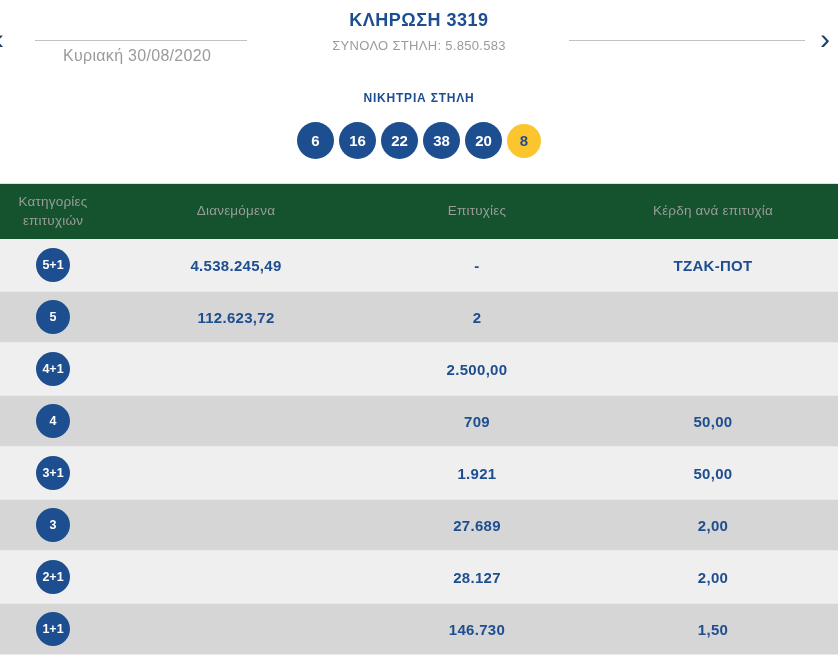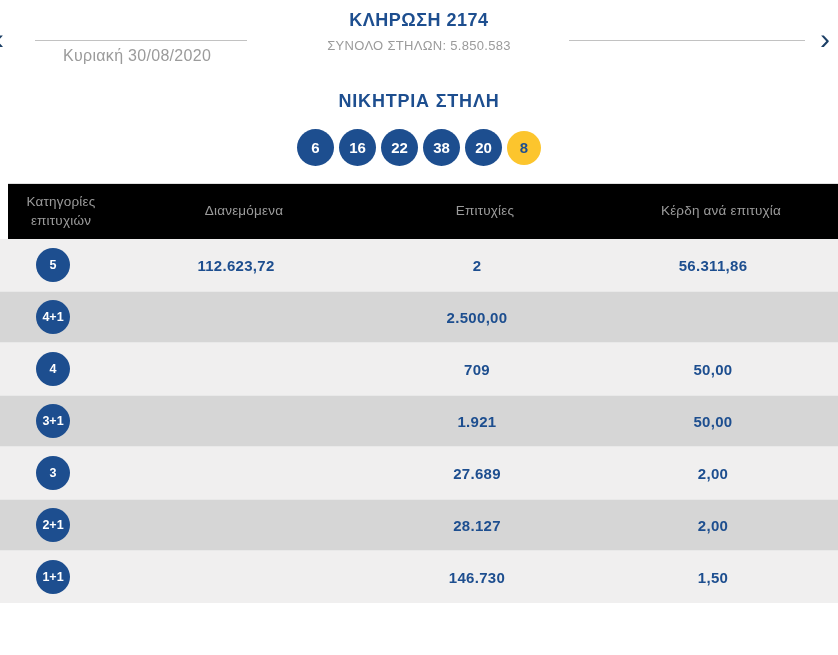--- a/index.html
+++ b/index.html
@@ -55,21 +55,21 @@
     letter-spacing: 0.3px;
   }
 
   
   .winning-section {
     height: 113px;
     text-align: center;
     padding-top: 21px;
   }
   .winning-title {
-    font-size: 18px;
+    font-size: 12px;
     font-weight: bold;
     letter-spacing: 0.8px;
     color: #1d4e8f;
   }
   .balls {
     margin-top: 17px;
     display: flex;
     justify-content: center;
     align-items: center;
     gap: 5px;
@@ -90,24 +90,23 @@
     background: #fcc52d;
     color: #1d4e8f;
   }
 
   
   .results-table { width: 838px; }
   .t-head {
     display: grid;
     grid-template-columns: 106px 260px 222px 250px;
     border-top: 1px solid #e0e0e0;
-    background: #000000;
+    background: #14532d;
     height: 56px;
     align-items: center;
-    margin-left: 8px;
   }
   .t-head .th {
     text-align: center;
     font-size: 13.5px;
     color: #9b9b9b;
     line-height: 1.35;
     padding: 0 14px;
     letter-spacing: 0.2px;
   }
   .t-row {
@@ -141,22 +140,22 @@
 </head>
 <body>
 
 <div class="draw-header">
   <span class="nav-arrow prev">‹</span>
   <div class="side-block left">
     <div class="nav-line"></div>
     <div class="draw-date">Κυριακή 30/08/2020</div>
   </div>
   <div class="header-center">
-    <div class="draw-title">ΚΛΗΡΩΣΗ 2174</div>
-    <div class="draw-subtitle">ΣΥΝΟΛΟ ΣΤΗΛΩΝ: 5.850.583</div>
+    <div class="draw-title">ΚΛΗΡΩΣΗ 3319</div>
+    <div class="draw-subtitle">ΣΥΝΟΛΟ ΣΤΗΛΗ: 5.850.583</div>
   </div>
   <div class="side-block right">
     <div class="nav-line"></div>
   </div>
   <span class="nav-arrow next">›</span>
 </div>
 
 <div class="winning-section">
   <div class="winning-title">ΝΙΚΗΤΡΙΑ ΣΤΗΛΗ</div>
   <div class="balls">
@@ -171,28 +170,35 @@
 
 <div class="results-table">
   <div class="t-head">
     <div class="th">Κατηγορίες επιτυχιών</div>
     <div class="th">Διανεμόμενα</div>
     <div class="th">Επιτυχίες</div>
     <div class="th">Κέρδη ανά επιτυχία</div>
   </div>
   <div>
 
+    <div class="t-row">
+      <div class="cat-cell">
+          <span class="cat-badge">5+1</span>
+        </div>
+      <div class="val-cell">4.538.245,49</div>
+      <div class="val-cell">-</div>
+      <div class="val-cell">ΤΖΑΚ-ΠΟΤ</div>
+    </div>
 
     <div class="t-row">
       <div class="cat-cell">
           <span class="cat-badge">5</span>
         </div>
       <div class="val-cell">112.623,72</div>
       <div class="val-cell">2</div>
-      <div class="val-cell">56.311,86</div>
     </div>
 
     <div class="t-row">
       <div class="cat-cell">
           <span class="cat-badge">4+1</span>
         </div>
       <div class="val-cell"></div>
       <div class="val-cell">2.500,00</div>
     </div>
 

